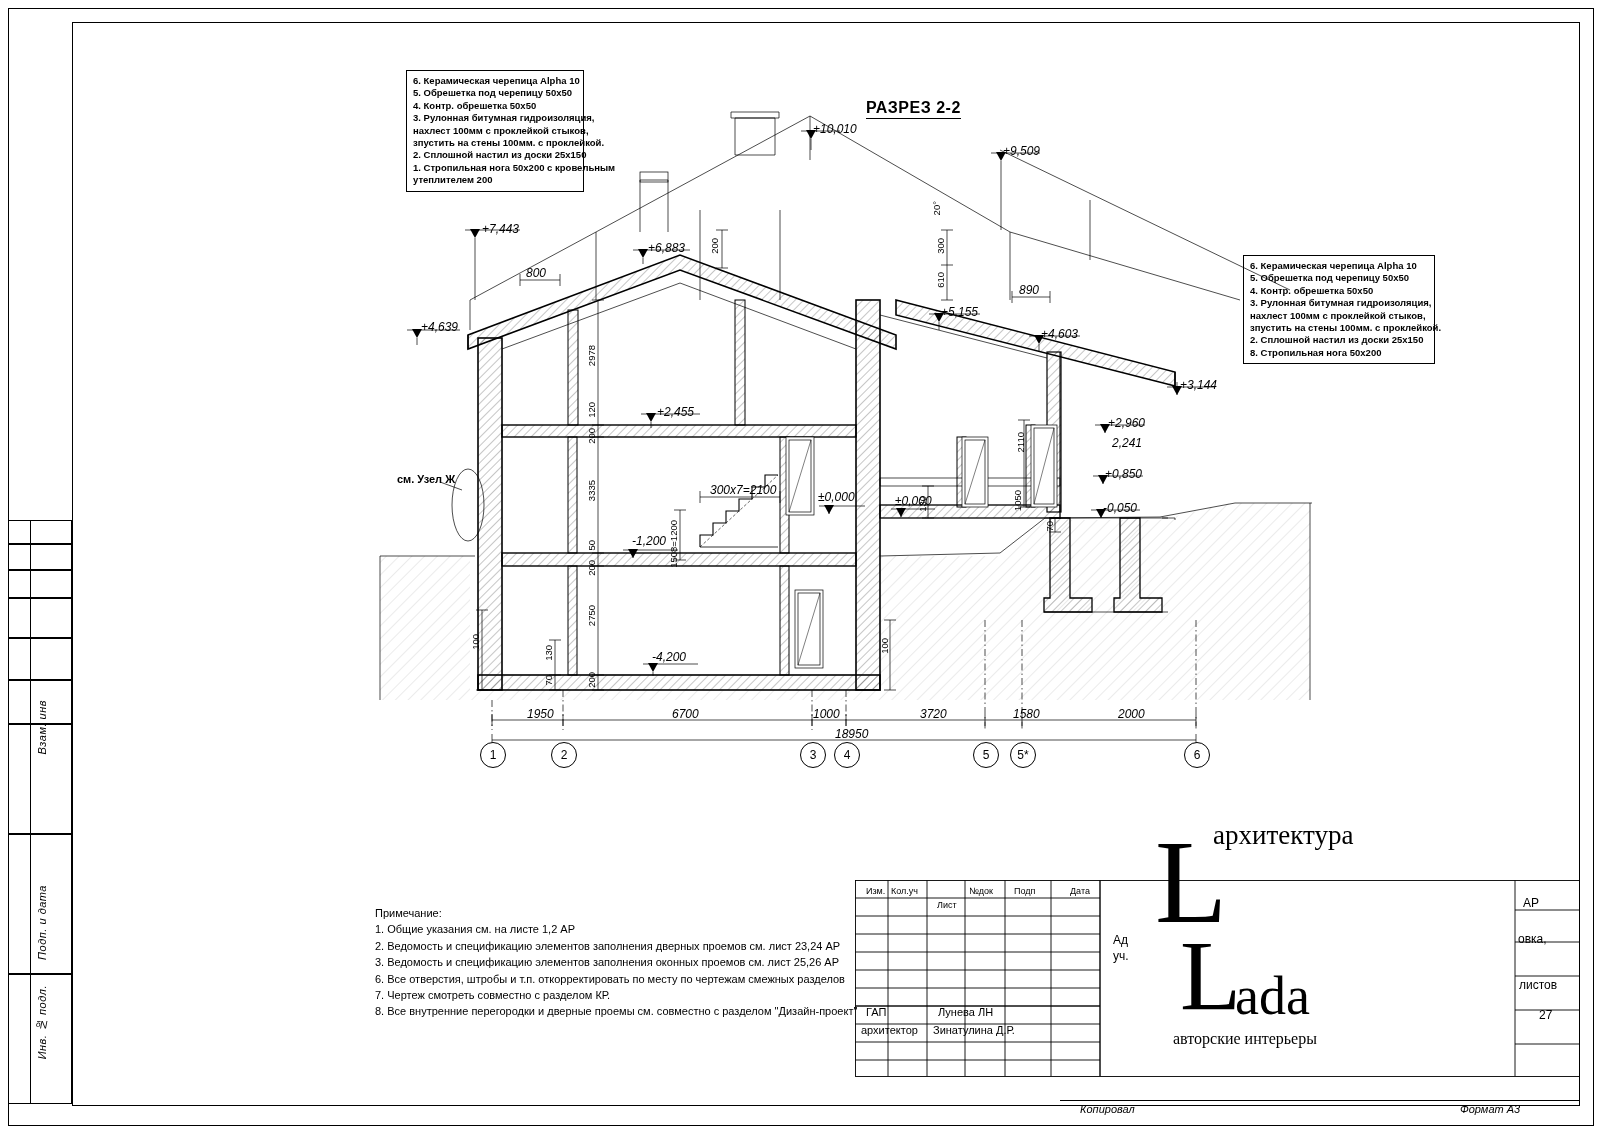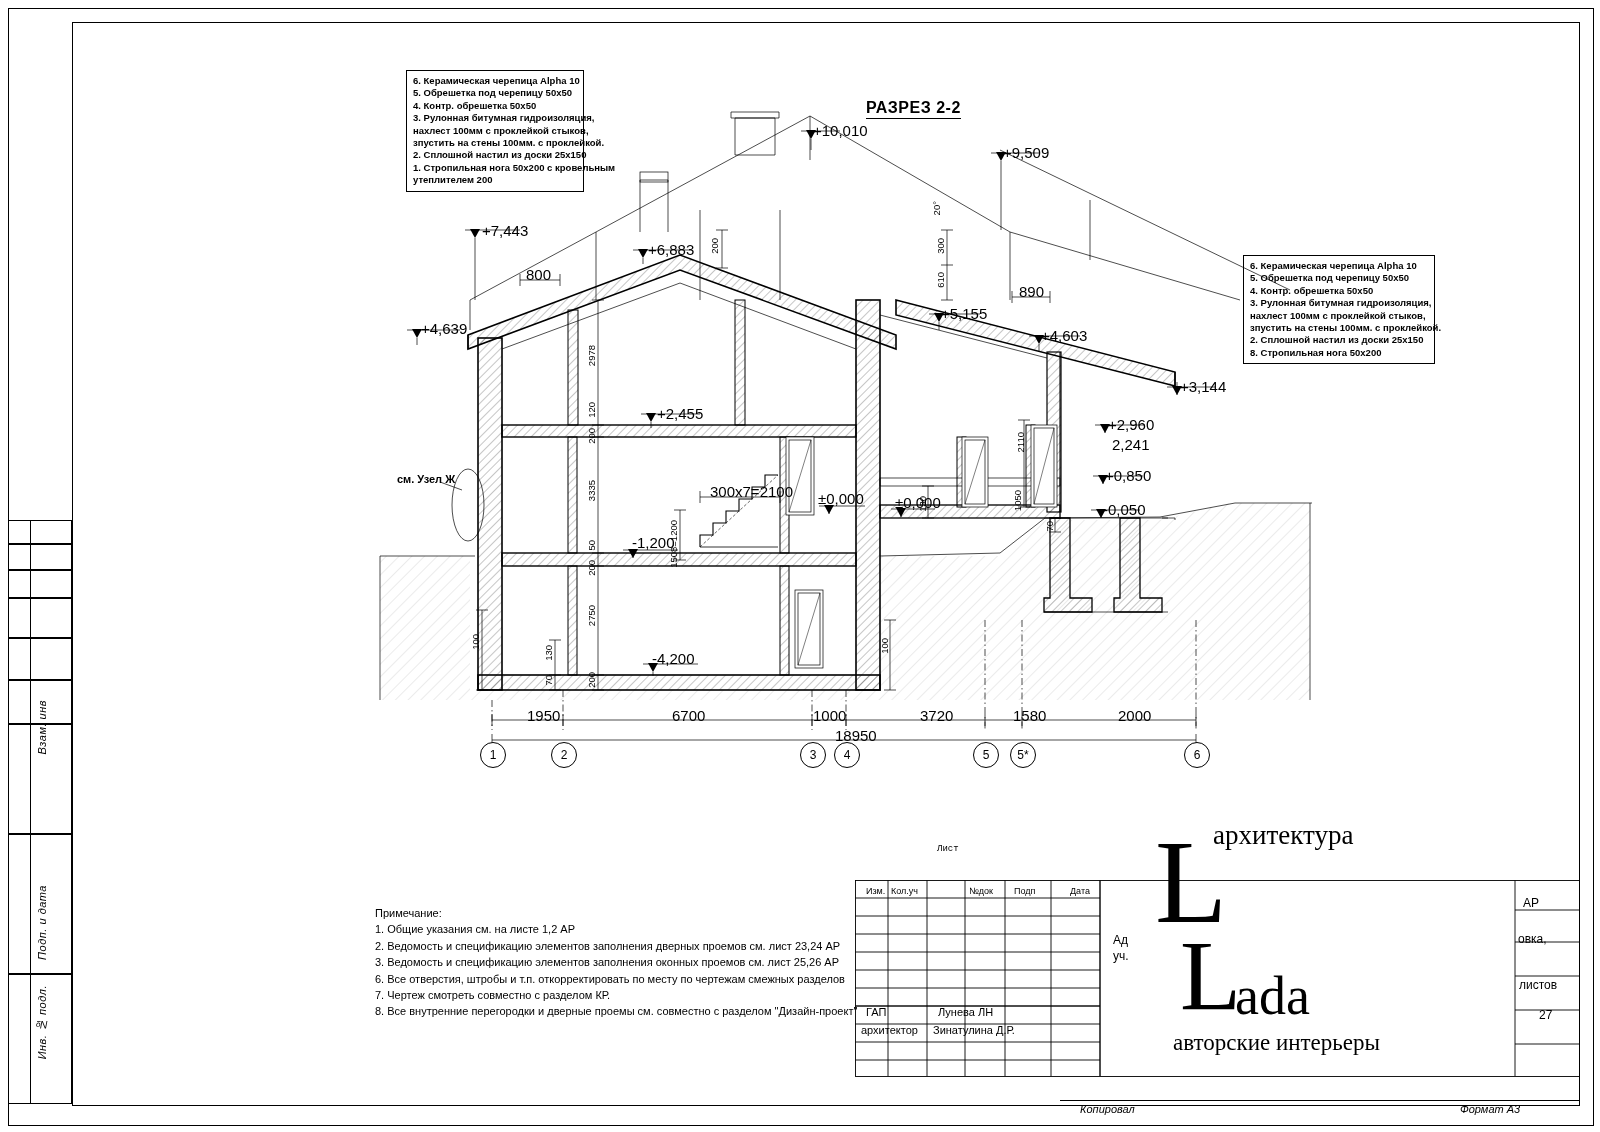--- a/index.html
+++ b/index.html
@@ -23,33 +23,33 @@
            padding:4px 6px;font-size:9.5px;font-weight:bold;line-height:12.4px;}
   .notebox div{white-space:nowrap;}
 
   
   svg{position:absolute;left:0;top:0;overflow:visible;}
   .ln{stroke:#000;fill:none;}
   .thin{stroke-width:.7;}
   .med{stroke-width:1.1;}
   .dash{stroke-dasharray:7 3 1.5 3;}
 
-  .dimtxt{position:absolute;font-size:15px;white-space:nowrap;}
+  .dimtxt{position:absolute;font-size:12px;white-space:nowrap;font-style:italic;}
   .dimv{position:absolute;font-size:9.5px;white-space:nowrap;writing-mode:vertical-rl;transform:rotate(180deg);}
   .axis-circ{position:absolute;width:24px;height:24px;border:1px solid #000;border-radius:50%;
              font-size:12px;display:flex;align-items:center;justify-content:center;background:#fff;}
   .tbtxt{position:absolute;font-size:9px;white-space:nowrap;}
 
   .logo{position:absolute;left:1155px;top:805px;width:300px;height:265px;}
   .logo .arch{position:absolute;left:58px;top:15px;font-family:"Liberation Serif",serif;font-size:27px;}
   .logo .L1{position:absolute;left:0px;top:28px;font-family:"Liberation Serif",serif;font-size:118px;line-height:100px;}
   .logo .luneva{position:absolute;left:48px;top:88px;font-family:"Liberation Serif",serif;font-size:54px;}
   .logo .L2{position:absolute;left:25px;top:128px;font-family:"Liberation Serif",serif;font-size:100px;line-height:86px;}
   .logo .lada{position:absolute;left:80px;top:160px;font-family:"Liberation Serif",serif;font-size:54px;}
-  .logo .sub{position:absolute;left:18px;top:225px;font-family:"Liberation Serif",serif;font-size:23px;}
+  .logo .sub{position:absolute;left:18px;top:225px;font-family:"Liberation Serif",serif;font-size:16px;}
 
   .notes{position:absolute;left:375px;top:905px;font-size:11px;line-height:16.4px;}
   .notes div{white-space:nowrap;}
 </style>
 </head>
 <body>
 
 <div class="sheet">
 
   <div class="frame-outer"></div>
@@ -356,21 +356,21 @@
       <path d="M0.5,144 H245 M0.5,162 H245 M0.5,180 H245"></path>
       <path d="M33,0.5 V196 M72,0.5 V196 M110,0.5 V196 M150,0.5 V196 M196,0.5 V196 M245,0.5 V196"></path>
       <path d="M245,0.5 V196"></path>
       <path d="M660,0.5 V196"></path>
       <path d="M660,30 H724 M660,62 H724 M660,96 H724 M660,130 H724 M660,164 H724"></path>
     </g>
   </svg>
 
   <div class="tbtxt" style="left:866px;top:886px;">Изм.</div>
   <div class="tbtxt" style="left:891px;top:886px;">Кол.уч</div>
-  <div class="tbtxt" style="left:937px;top:844px;font-family:Liberation Mono, monospace;">Лист</div>
+  <div class="tbtxt" style="left:937px;top:900px;">Лист</div>
   <div class="tbtxt" style="left:969px;top:886px;">№док</div>
   <div class="tbtxt" style="left:1014px;top:886px;">Подп</div>
   <div class="tbtxt" style="left:1070px;top:886px;">Дата</div>
 
   <div class="tbtxt" style="left:866px;top:1006px;font-size:11px;">ГАП</div>
   <div class="tbtxt" style="left:938px;top:1006px;font-size:11px;">Лунева ЛН</div>
   <div class="tbtxt" style="left:861px;top:1024px;font-size:11px;">архитектор</div>
   <div class="tbtxt" style="left:933px;top:1024px;font-size:11px;">Зинатулина Д.Р.</div>
 
   <div class="tbtxt" style="left:1113px;top:933px;font-size:12px;">Ад</div>

